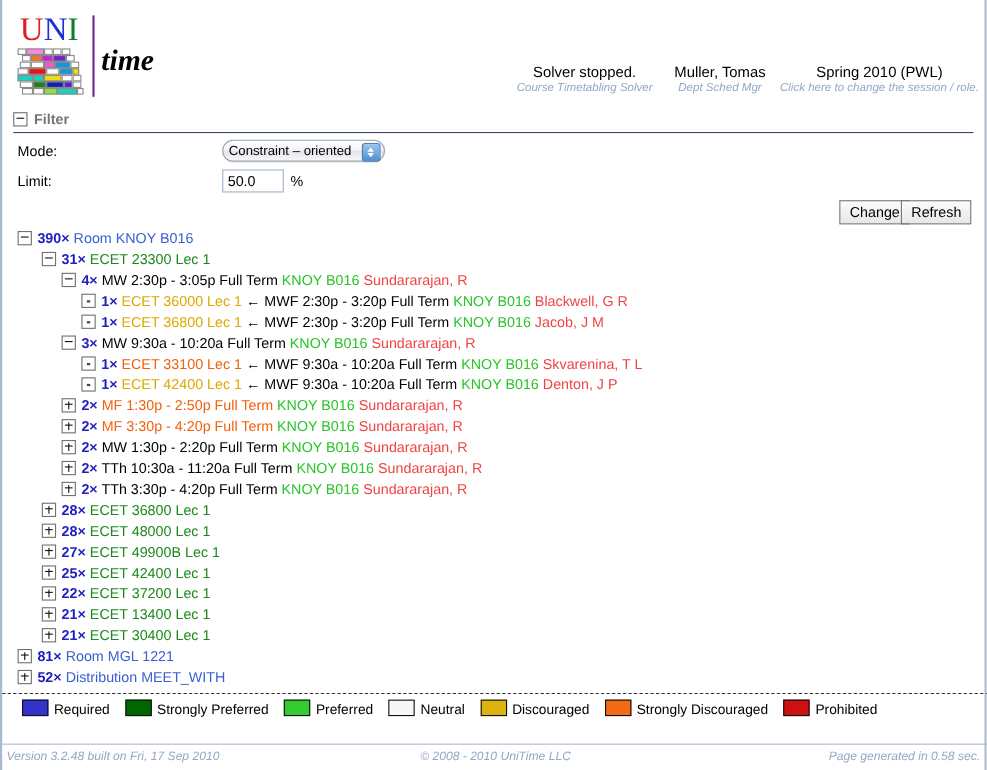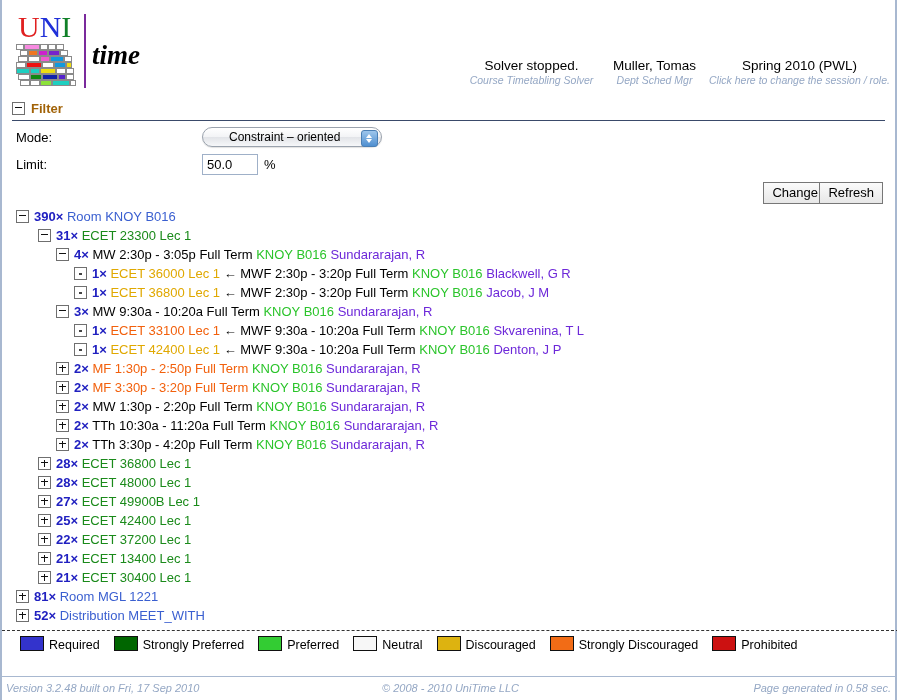--- a/index.html
+++ b/index.html
@@ -117,21 +117,21 @@
   .filter-bar {
     position: absolute;
     left: 10px; top: 101px;
     width: 873px;
     border-bottom: 1px solid #3a4a6a;
     padding-bottom: 3px;
   }
   .filter-title {
     font-size: 13px;
     font-weight: bold;
-    color: #a16207;
+    color: #737373;
     line-height: 16px;
   }
   .tw-ico {
     display: inline-block;
     width: 11px; height: 11px;
     border: 1px solid #6f6f6f;
     background: #fff;
     position: relative;
     vertical-align: middle;
     margin-right: 6px;
@@ -157,29 +157,29 @@
     background: #444;
   }
 
   .frow { position: absolute; font-size: 13px; color: #000; }
   #lbl-mode  { left: 14px; top: 130px; }
   #lbl-limit { left: 14px; top: 157px; }
 
   .sel-mode {
     position: absolute;
     left: 200px; top: 127px;
-    width: 180px; height: 20px;
+    width: 148px; height: 20px;
     box-sizing: border-box;
     border: 1px solid #9aa2ad;
     border-radius: 10px;
     background: linear-gradient(to bottom, #ffffff 0%, #f3f4f6 48%, #e2e4e8 52%, #f6f7f9 100%);
     font-size: 12px;
     color: #000;
     line-height: 18px;
-    padding-left: 26px;
+    padding-left: 5px;
     box-shadow: 0 1px 1px rgba(0,0,0,0.12);
   }
   .sel-arrow {
     position: absolute;
     right: 3px; top: 2px;
     width: 15px; height: 15px;
     border-radius: 3px;
     background: linear-gradient(to bottom, #9ec6ec, #4f8fd0);
     border: 1px solid #4a7fb5;
   }
@@ -234,21 +234,21 @@
   }
   .node {
     height: 19px;
     line-height: 19px;
     white-space: nowrap;
     font-size: 13px;
     color: #000;
   }
   .node .tw { margin-right: 5px; }
   .cnt { color: #2020c0; font-weight: bold; }
-  .c-blue   { color: #6d28d9; }
+  .c-blue   { color: #ef4444; }
   .c-green  { color: #1a8a1a; }
   .c-ltgreen{ color: #2bc42b; }
   .c-gold   { color: #e0a800; }
   .c-orange { color: #f2600c; }
   .c-black  { color: #000; }
   .lnk { color: #3a5fd0; }
 
   .ind1 { padding-left: 14px; }
   .ind2 { padding-left: 36px; }
   .ind3 { padding-left: 54px; }
@@ -382,21 +382,21 @@
   <div class="tree" id="tree">
       <div class="node ind1"><span class="tw-ico tw"></span><span class="cnt">390×</span><span class="lnk"> Room KNOY B016</span></div>
       <div class="node ind2"><span class="tw-ico tw"></span><span class="cnt">31×</span><span class="c-green"> ECET 23300 Lec 1</span></div>
       <div class="node ind3"><span class="tw-ico tw"></span><span class="cnt">4×</span><span class="c-black"> MW 2:30p - 3:05p Full Term </span><span class="c-ltgreen">KNOY B016</span><span class="c-black"> </span><span class="c-blue">Sundararajan, R</span></div>
       <div class="node ind4"><span class="tw-ico tw leaf"></span><span class="cnt">1×</span><span class="c-gold"> ECET 36000 Lec 1</span><span class="c-black"> ← MWF 2:30p - 3:20p Full Term </span><span class="c-ltgreen">KNOY B016</span><span class="c-black"> </span><span class="c-blue">Blackwell, G R</span></div>
       <div class="node ind4"><span class="tw-ico tw leaf"></span><span class="cnt">1×</span><span class="c-gold"> ECET 36800 Lec 1</span><span class="c-black"> ← MWF 2:30p - 3:20p Full Term </span><span class="c-ltgreen">KNOY B016</span><span class="c-black"> </span><span class="c-blue">Jacob, J M</span></div>
       <div class="node ind3"><span class="tw-ico tw"></span><span class="cnt">3×</span><span class="c-black"> MW 9:30a - 10:20a Full Term </span><span class="c-ltgreen">KNOY B016</span><span class="c-black"> </span><span class="c-blue">Sundararajan, R</span></div>
       <div class="node ind4"><span class="tw-ico tw leaf"></span><span class="cnt">1×</span><span class="c-orange"> ECET 33100 Lec 1</span><span class="c-black"> ← MWF 9:30a - 10:20a Full Term </span><span class="c-ltgreen">KNOY B016</span><span class="c-black"> </span><span class="c-blue">Skvarenina, T L</span></div>
       <div class="node ind4"><span class="tw-ico tw leaf"></span><span class="cnt">1×</span><span class="c-gold"> ECET 42400 Lec 1</span><span class="c-black"> ← MWF 9:30a - 10:20a Full Term </span><span class="c-ltgreen">KNOY B016</span><span class="c-black"> </span><span class="c-blue">Denton, J P</span></div>
       <div class="node ind3"><span class="tw-ico tw plus"></span><span class="cnt">2×</span><span class="c-orange"> MF 1:30p - 2:50p Full Term </span><span class="c-ltgreen">KNOY B016</span><span class="c-black"> </span><span class="c-blue">Sundararajan, R</span></div>
-      <div class="node ind3"><span class="tw-ico tw plus"></span><span class="cnt">2×</span><span class="c-orange"> MF 3:30p - 3:20p Full Term </span><span class="c-ltgreen">KNOY B016</span><span class="c-black"> </span><span class="c-blue">Sundararajan, R</span></div>
+      <div class="node ind3"><span class="tw-ico tw plus"></span><span class="cnt">2×</span><span class="c-orange"> MF 3:30p - 4:20p Full Term </span><span class="c-ltgreen">KNOY B016</span><span class="c-black"> </span><span class="c-blue">Sundararajan, R</span></div>
       <div class="node ind3"><span class="tw-ico tw plus"></span><span class="cnt">2×</span><span class="c-black"> MW 1:30p - 2:20p Full Term </span><span class="c-ltgreen">KNOY B016</span><span class="c-black"> </span><span class="c-blue">Sundararajan, R</span></div>
       <div class="node ind3"><span class="tw-ico tw plus"></span><span class="cnt">2×</span><span class="c-black"> TTh 10:30a - 11:20a Full Term </span><span class="c-ltgreen">KNOY B016</span><span class="c-black"> </span><span class="c-blue">Sundararajan, R</span></div>
       <div class="node ind3"><span class="tw-ico tw plus"></span><span class="cnt">2×</span><span class="c-black"> TTh 3:30p - 4:20p Full Term </span><span class="c-ltgreen">KNOY B016</span><span class="c-black"> </span><span class="c-blue">Sundararajan, R</span></div>
       <div class="node ind2"><span class="tw-ico tw plus"></span><span class="cnt">28×</span><span class="c-green"> ECET 36800 Lec 1</span></div>
       <div class="node ind2"><span class="tw-ico tw plus"></span><span class="cnt">28×</span><span class="c-green"> ECET 48000 Lec 1</span></div>
       <div class="node ind2"><span class="tw-ico tw plus"></span><span class="cnt">27×</span><span class="c-green"> ECET 49900B Lec 1</span></div>
       <div class="node ind2"><span class="tw-ico tw plus"></span><span class="cnt">25×</span><span class="c-green"> ECET 42400 Lec 1</span></div>
       <div class="node ind2"><span class="tw-ico tw plus"></span><span class="cnt">22×</span><span class="c-green"> ECET 37200 Lec 1</span></div>
       <div class="node ind2"><span class="tw-ico tw plus"></span><span class="cnt">21×</span><span class="c-green"> ECET 13400 Lec 1</span></div>
       <div class="node ind2"><span class="tw-ico tw plus"></span><span class="cnt">21×</span><span class="c-green"> ECET 30400 Lec 1</span></div>

